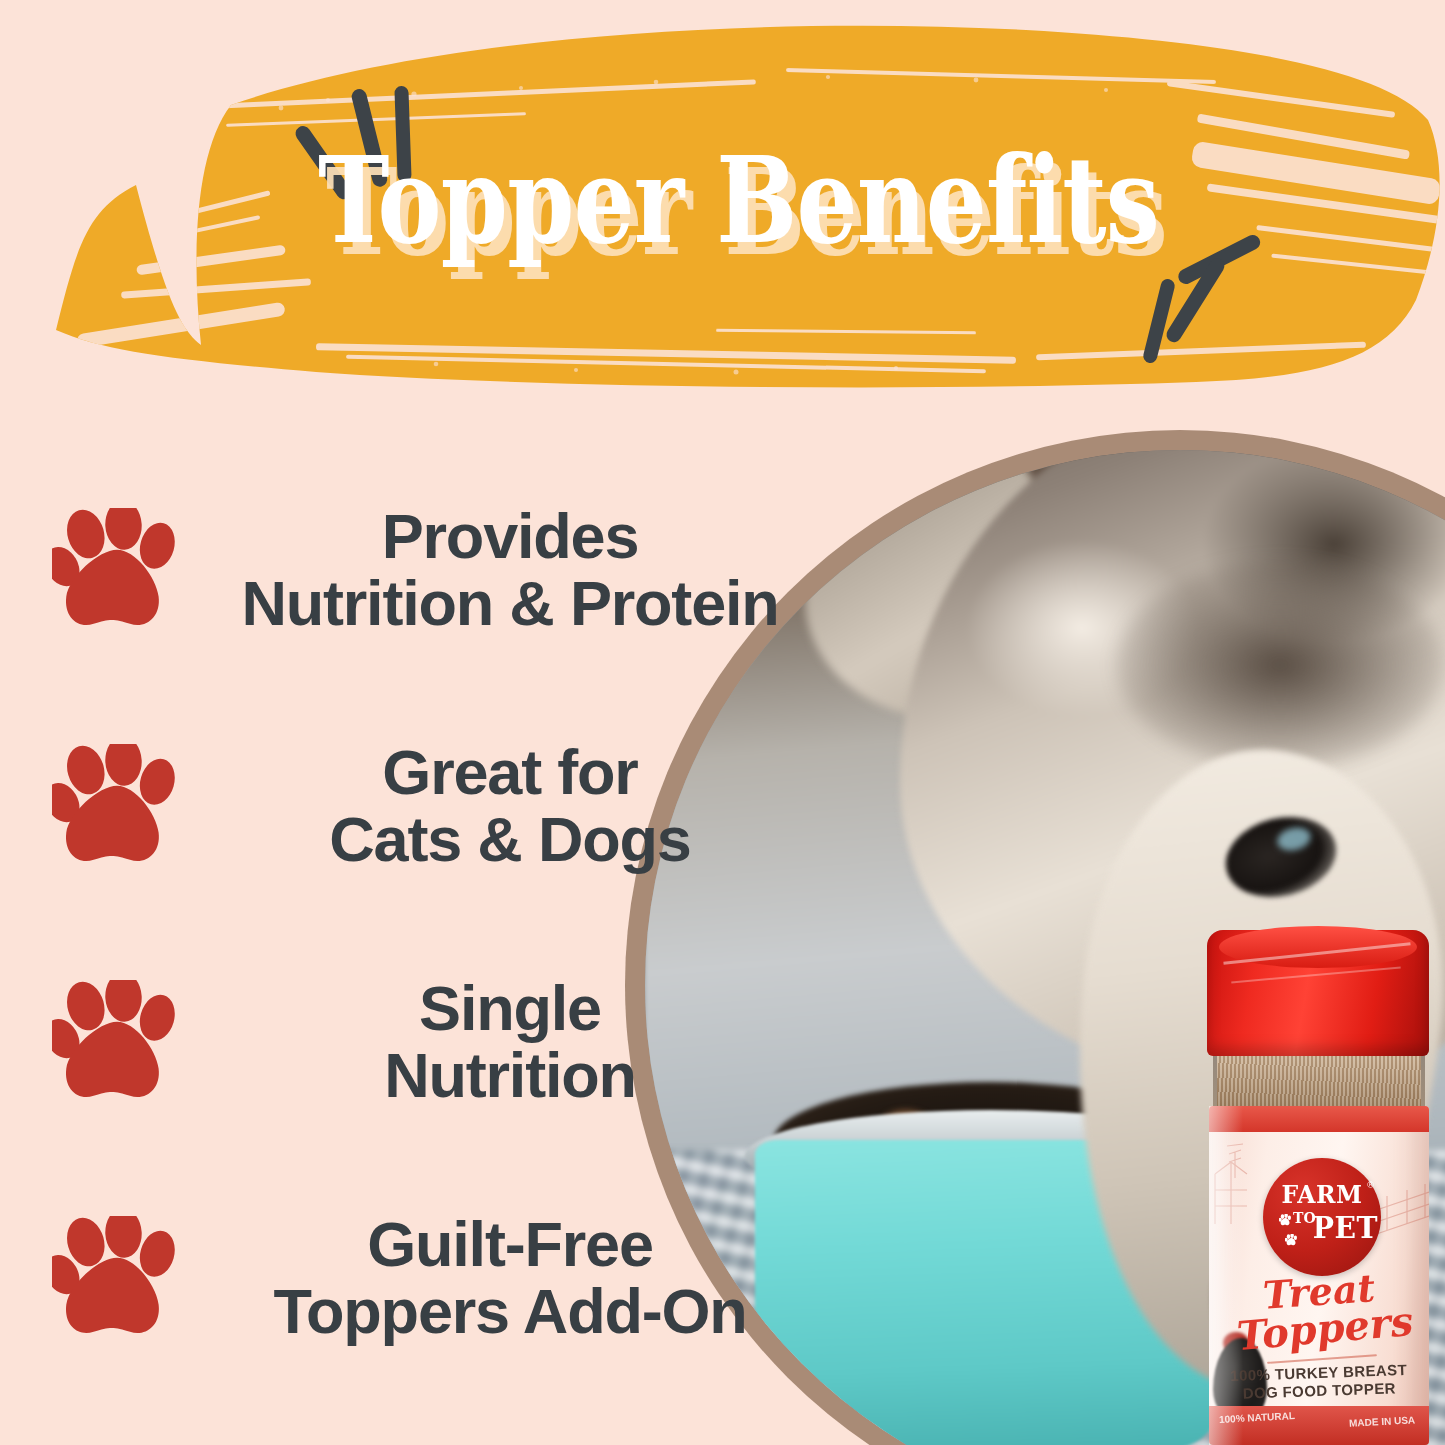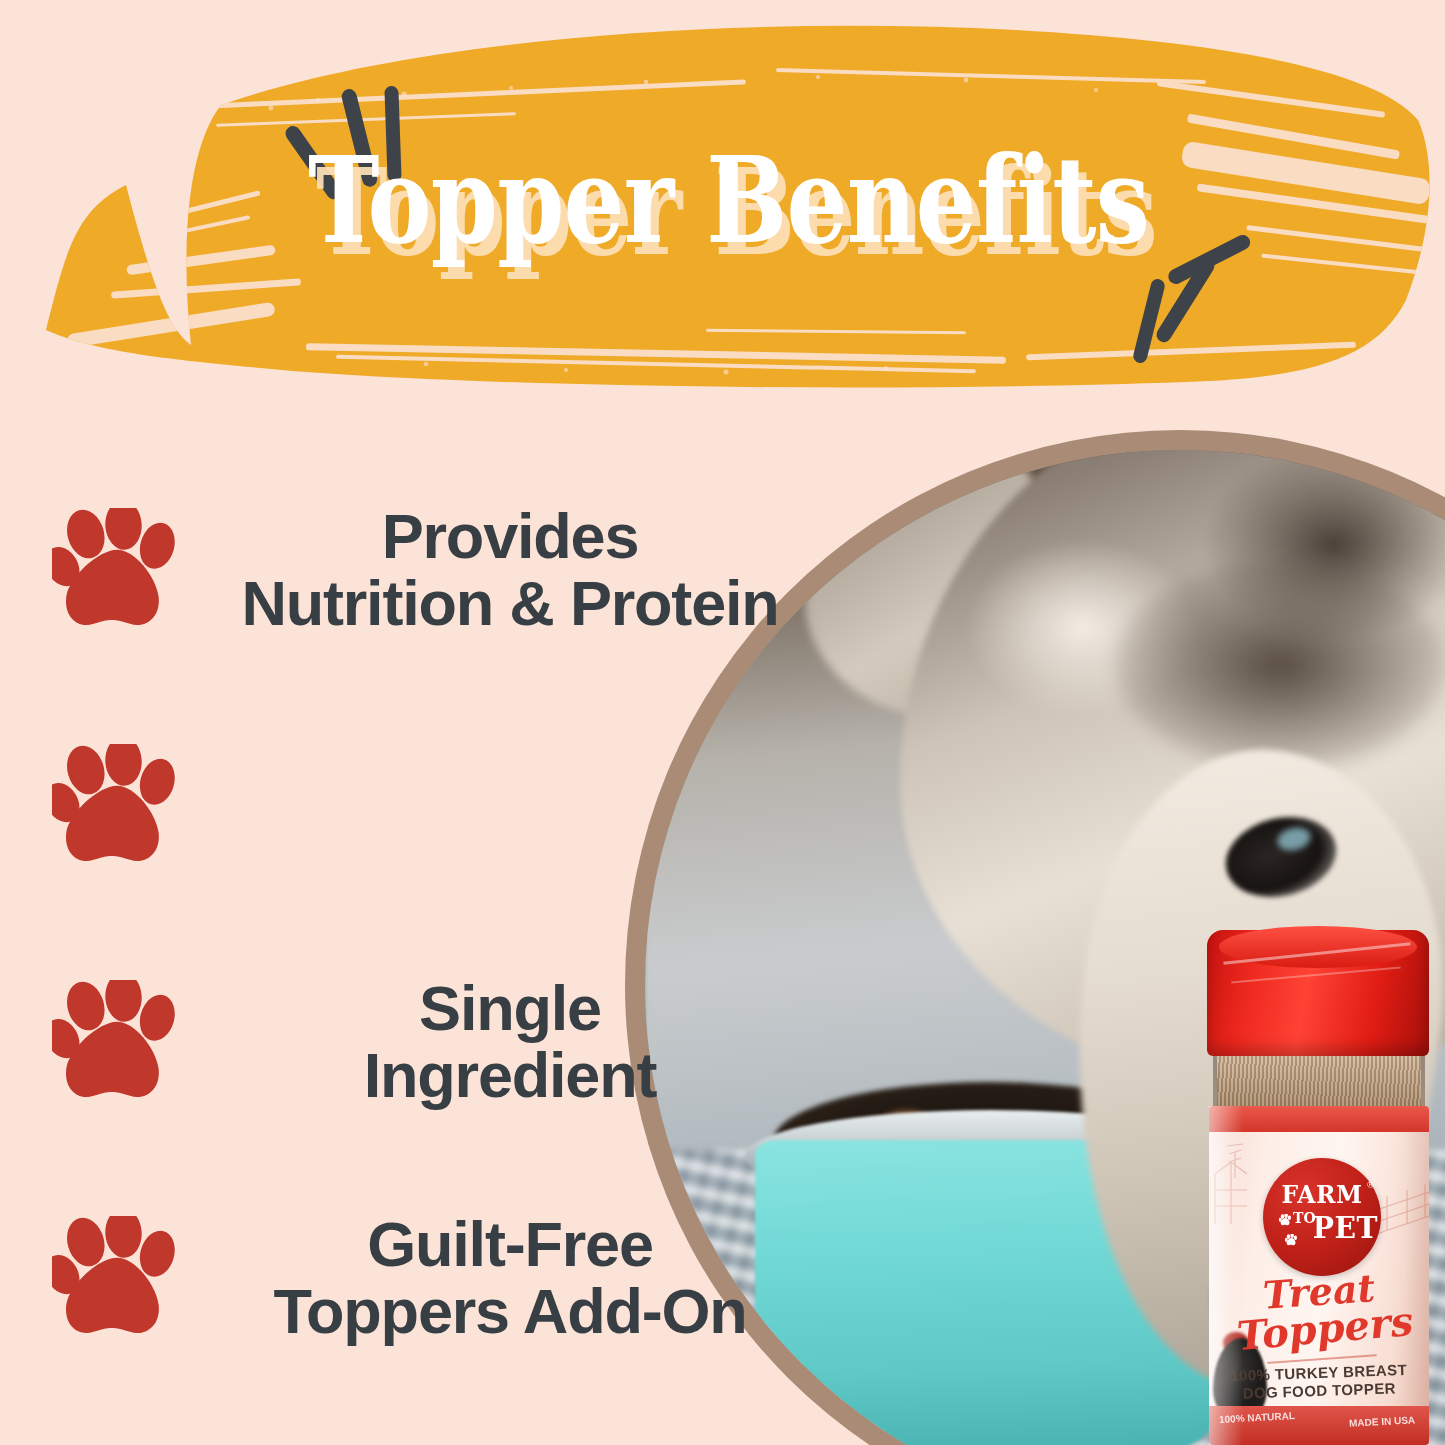--- a/index.html
+++ b/index.html
@@ -5,21 +5,21 @@
   html,body{margin:0;padding:0;}
   body{
     width:1445px;height:1445px;overflow:hidden;
     background:#FCE3D8;
     font-family:"Liberation Sans", sans-serif;
     position:relative;
   }
   #stage{position:absolute;inset:0;width:1445px;height:1445px;overflow:hidden;background:#FCE3D8;}
 
   
-  #banner{position:absolute;left:6px;top:0;width:1272px;height:400px;}
+  #banner{position:absolute;left:16px;top:0;width:1272px;height:400px;}
   #banner svg{position:absolute;left:0;top:0;}
   #title{
     position:absolute;left:0;top:140px;width:1445px;text-align:center;
     font-family:"DejaVu Serif", serif;
     font-weight:700;font-size:120px;letter-spacing:-1px;
     color:#ffffff;
     text-shadow:10px 12px 0 rgba(253,225,185,.92);
     transform:scaleX(.80);transform-origin:50% 50%;
     line-height:1.0;white-space:nowrap;
   }
@@ -291,35 +291,37 @@
       <svg class="paw" viewBox="0 0 100 96">
         <g fill="#C0372C">
           <ellipse cx="26" cy="20" rx="14" ry="19" transform="rotate(-16 26 20)"></ellipse>
           <ellipse cx="55" cy="13" rx="14" ry="19" transform="rotate(-3 55 13)"></ellipse>
           <ellipse cx="81" cy="29" rx="13" ry="18" transform="rotate(16 81 29)"></ellipse>
           <ellipse cx="8" cy="45" rx="12" ry="16" transform="rotate(-30 8 45)"></ellipse>
           <path d="M50 32 C64 32 80 53 82 68 C84 84 72 93 60 89 C54 87 50 86 46 86
                    C42 86 38 87 32 89 C20 93 9 84 11 68 C13 53 36 32 50 32 Z"></path>
         </g>
       </svg>
+      <div class="btext">Great for
+Cats &amp; Dogs</div>
     </div>
 
     <div class="benefit">
       <svg class="paw" viewBox="0 0 100 96">
         <g fill="#C0372C">
           <ellipse cx="26" cy="20" rx="14" ry="19" transform="rotate(-16 26 20)"></ellipse>
           <ellipse cx="55" cy="13" rx="14" ry="19" transform="rotate(-3 55 13)"></ellipse>
           <ellipse cx="81" cy="29" rx="13" ry="18" transform="rotate(16 81 29)"></ellipse>
           <ellipse cx="8" cy="45" rx="12" ry="16" transform="rotate(-30 8 45)"></ellipse>
           <path d="M50 32 C64 32 80 53 82 68 C84 84 72 93 60 89 C54 87 50 86 46 86
                    C42 86 38 87 32 89 C20 93 9 84 11 68 C13 53 36 32 50 32 Z"></path>
         </g>
       </svg>
       <div class="btext">Single
-Ingredient</div>
+Nutrition</div>
     </div>
 
     <div class="benefit">
       <svg class="paw" viewBox="0 0 100 96">
         <g fill="#C0372C">
           <ellipse cx="26" cy="20" rx="14" ry="19" transform="rotate(-16 26 20)"></ellipse>
           <ellipse cx="55" cy="13" rx="14" ry="19" transform="rotate(-3 55 13)"></ellipse>
           <ellipse cx="81" cy="29" rx="13" ry="18" transform="rotate(16 81 29)"></ellipse>
           <ellipse cx="8" cy="45" rx="12" ry="16" transform="rotate(-30 8 45)"></ellipse>
           <path d="M50 32 C64 32 80 53 82 68 C84 84 72 93 60 89 C54 87 50 86 46 86

